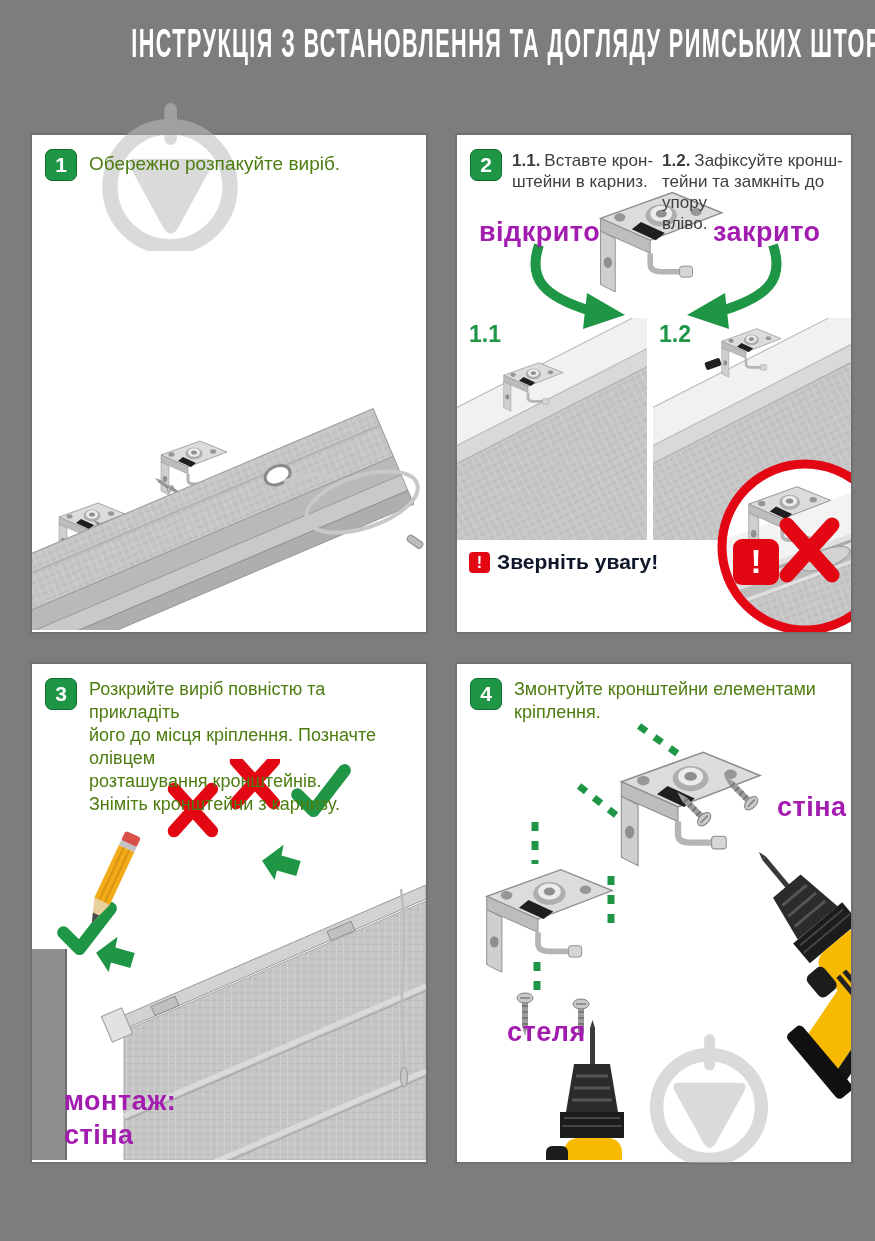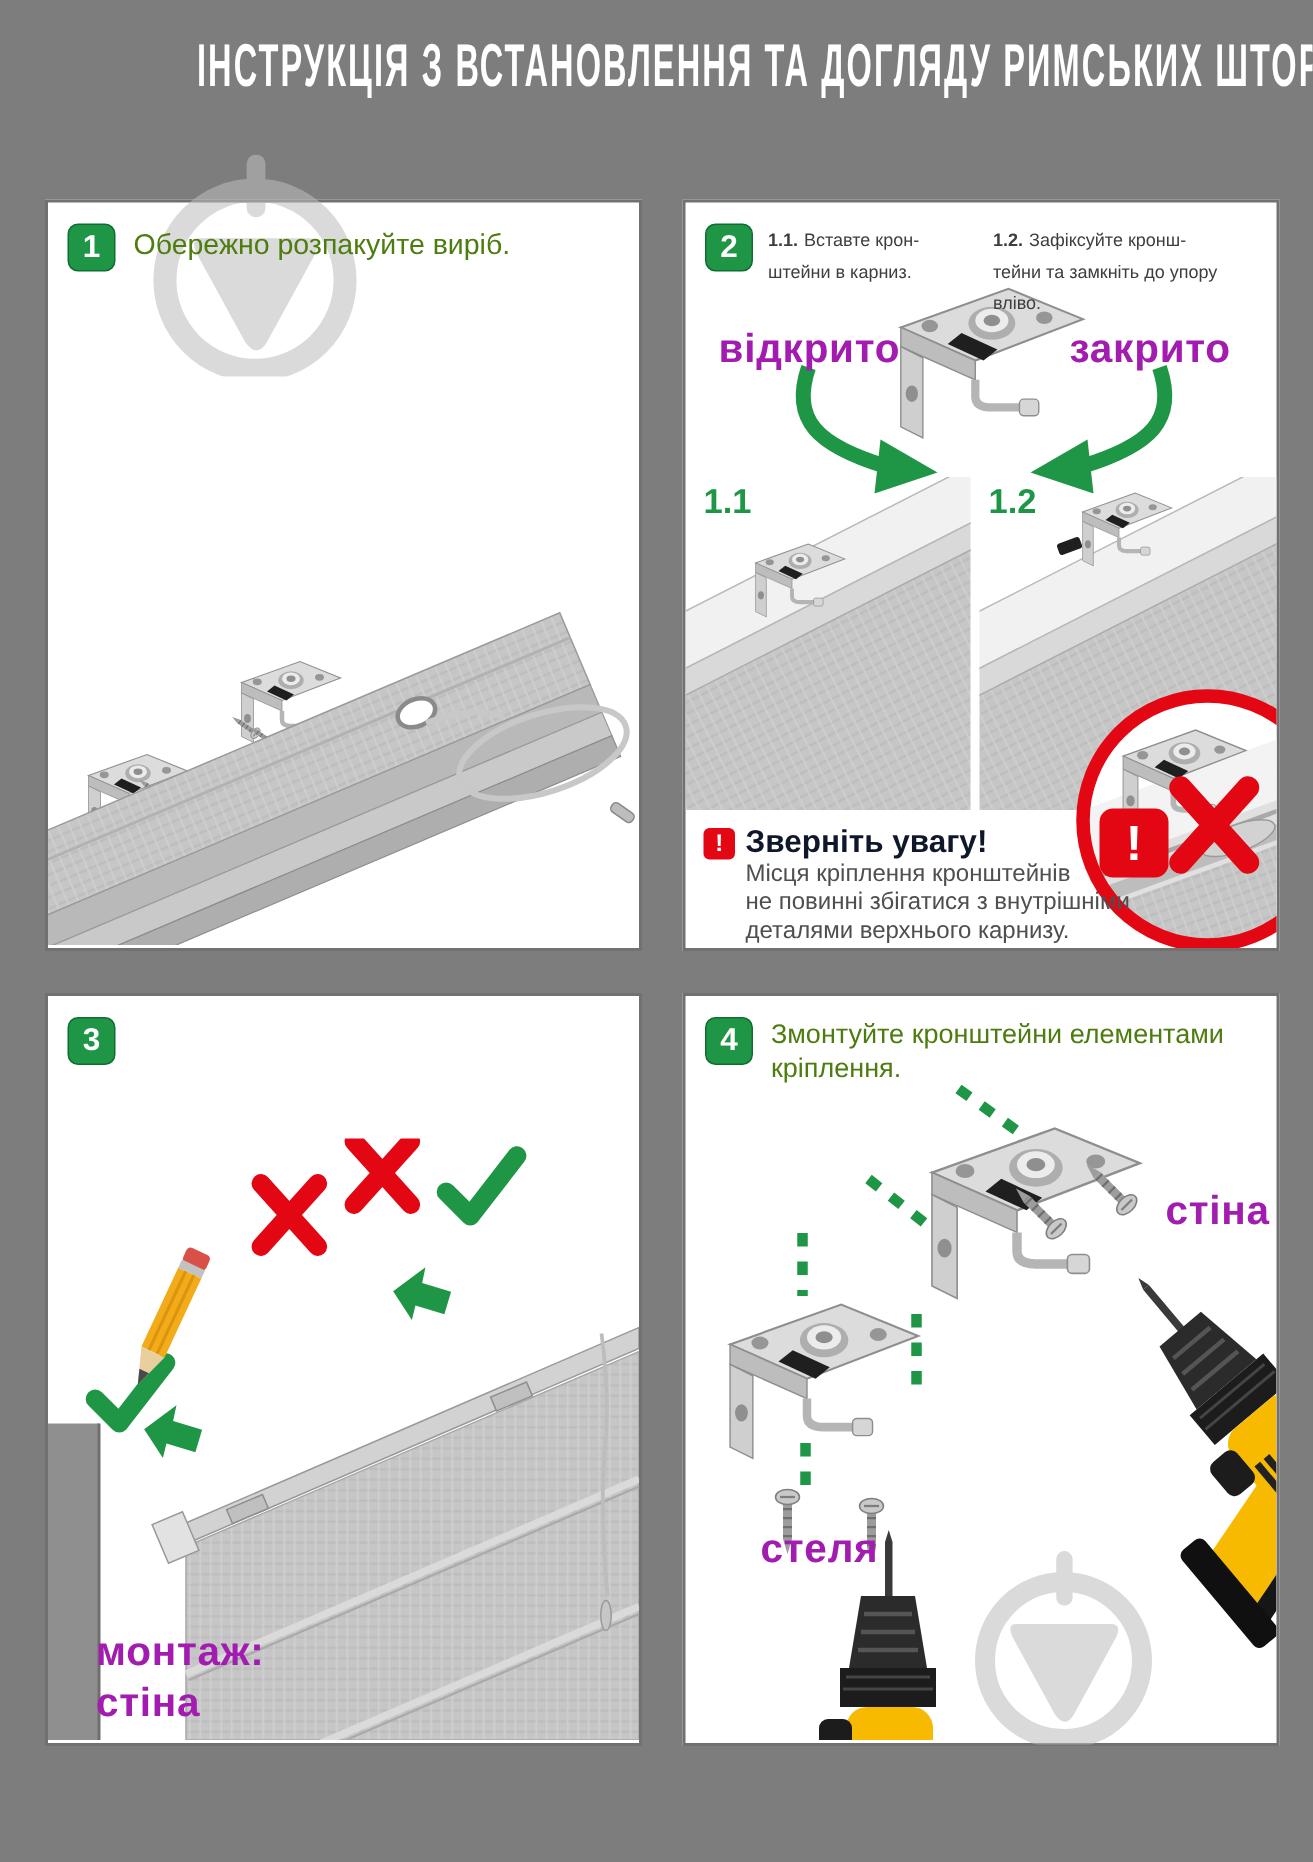--- a/index.html
+++ b/index.html
@@ -24,21 +24,21 @@
   .badge{
     position:absolute;left:13px;top:14px;width:30px;height:30px;
     background:#1e9646;border:1px solid #0e6e30;border-radius:7px;
     color:#fff;font-size:21px;font-weight:700;
     display:flex;align-items:center;justify-content:center;z-index:4;
   }
   .step-text{
     position:absolute;color:#4d7c0f;font-size:19px;line-height:24px;
     white-space:pre-line;z-index:4;
   }
-  .cols{position:absolute;z-index:4;font-size:12px;line-height:21px;color:#3e3e3e;}
+  .cols{position:absolute;z-index:4;font-size:17px;line-height:21px;color:#3e3e3e;}
   .lbl{font-weight:700;margin-right:4px;}
   .pre{white-space:pre-line;}
   .green-big{
     position:absolute;color:#a21caf;font-weight:700;font-size:27px;z-index:4;
     letter-spacing:0.5px;
   }
   .fig-label{
     position:absolute;color:#1e9646;font-weight:700;font-size:23px;z-index:4;
   }
   .warn-icon{
@@ -208,27 +208,28 @@
         <rect x="-30" y="121" width="260" height="90" fill="url(#fab)"></rect>
       </g>
       <use href="#brkt" transform="translate(30,26) scale(0.62)"></use>
     </g>
     <circle cx="90" cy="90" r="83" fill="none" stroke="#e30613" stroke-width="9"></circle>
     <use href="#xx" transform="translate(72,68) scale(1.25)"></use>
   </svg>
   <div class="warn-icon big">!</div>
   <div class="warn-icon small">!</div>
   <div class="warn-title">Зверніть увагу!</div>
-  <div class="warn-body">Місця кріплення кронштейнів
-не повинні збігатися з внутрішніми
-деталями верхнього карнизу.</div>
 </div>
 
 <div id="p3" class="panel">
   <div class="badge">3</div>
+  <div class="step-text" style="left:57px;top:14px;width:330px;font-size:18px;line-height:23px;">Розкрийте виріб повністю та прикладіть
+його до місця кріплення. Позначте олівцем
+розташування кронштейнів.
+Зніміть кронштейни з карнизу.</div>
   <svg class="abs" style="left:0;top:95px;" width="394" height="401" viewBox="0 0 394 401">
     <g transform="rotate(-23 0 150)">
       <rect x="-80" y="-105" width="760" height="100" fill="#dcdcdc"></rect>
       <path d="M-80 -5 H680" stroke="#bcbcbc" stroke-width="3"></path>
       <path d="M-80 -105 H680" stroke="#c8c8c8" stroke-width="2"></path>
     </g>
     <rect x="0" y="190" width="34" height="211" fill="#8f8f8f"></rect>
     <path d="M34 190 V401" stroke="#6e6e6e" stroke-width="2"></path>
     <polygon points="92,272 394,142 394,401 92,401" fill="url(#fab)" stroke="#a8a8a8"></polygon>
     <path d="M92,357 L394,227" stroke="#dadada" stroke-width="5"></path>

